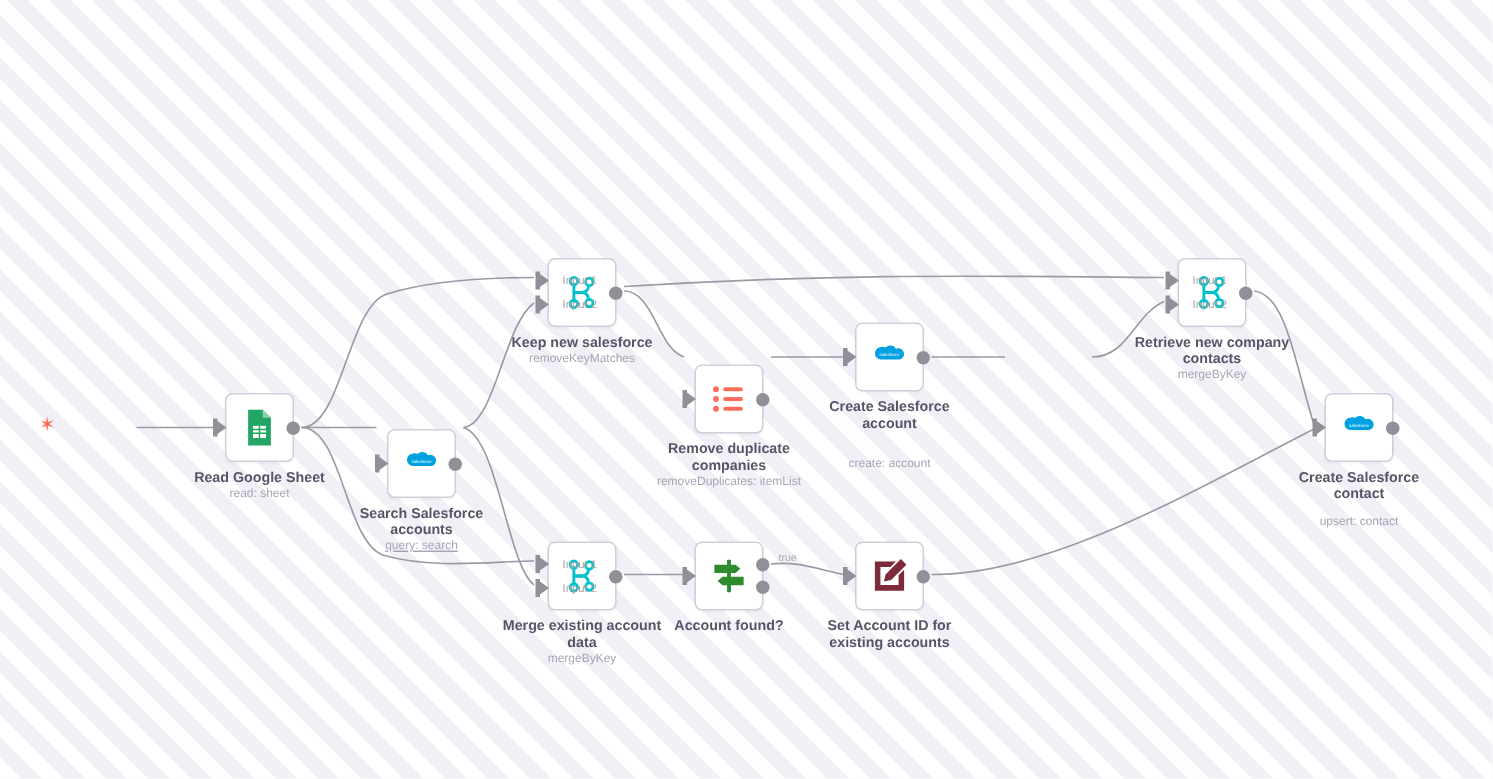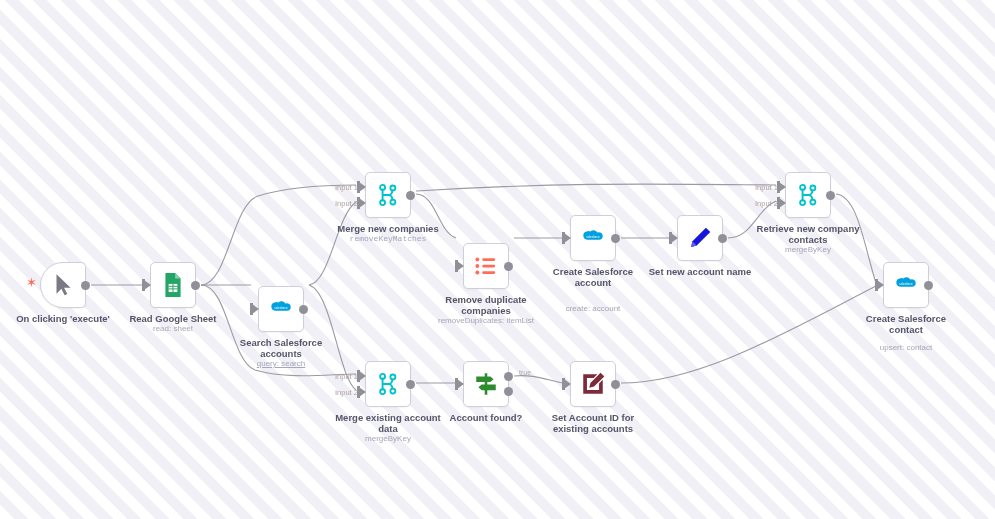--- a/index.html
+++ b/index.html
@@ -96,20 +96,21 @@
   .port-in.i1 { top: 31%; }
   .port-in-bar.i1 { top: 31%; }
   .port-in.i2 { top: 69%; }
   .port-in-bar.i2 { top: 69%; }
   .input-label {
     position: absolute;
     font-size: 7.5px;
     color: #b0a0a0;
     white-space: nowrap;
     transform: translateY(-50%);
+    margin-left: 40px;
   }
   .edge-label {
     position: absolute;
     font-size: 7px;
     color: #b5a8a8;
     white-space: nowrap;
   }
   .bolt {
     position: absolute;
     font-size: 13px;
@@ -155,27 +156,20 @@
 
     <path class="ln" d="M 416 383 L 456 383"></path>
 
     <path class="ln" d="M 514 376 C 534 374 546 380 563 383"></path>
 
     <path class="ln" d="M 621 383 C 700 383 790 330 876 286"></path>
   </svg>
 
   <span class="bolt" style="left:26px; top:276px;">✶</span>
 
-  <div class="node trigger" style="left:40px; top:262px;">
-    <svg class="node-icon" viewBox="0 0 24 24">
-      <path d="M6 2 L6 20 L10.5 15.5 L13.5 21.5 L16 20.2 L13 14.5 L19 14.5 Z" fill="#7a7a85"></path>
-    </svg>
-    <span class="port-out"></span>
-    <span class="node-label">On clicking 'execute'</span>
-  </div>
 
   <div class="node" style="left:150px; top:262px;align-items:center;">
     <span class="port-in-bar"></span>
     <span class="port-in"></span>
     <svg class="node-icon" viewBox="0 0 24 24">
       <path d="M5 1 h9 l5 5 v17 h-14 z" fill="#23A566"></path>
       <path d="M14 1 l5 5 h-5 z" fill="#8ED1B1"></path>
       <rect x="8" y="11" width="8" height="7.5" fill="#ffffff"></rect>
       <path d="M8 13.2 h8 M8 15.6 h8 M12 11 v7.5" stroke="#23A566" stroke-width="0.9"></path>
     </svg>
@@ -209,22 +203,22 @@
         <path d="M7 6 v12"></path>
         <path d="M7 12 h5 a4 4 0 0 0 4 -4 v-1"></path>
         <path d="M7 12 h5 a4 4 0 0 1 4 4 v1"></path>
       </g>
       <circle cx="7" cy="5" r="2.3" fill="none" stroke="#00C2CB" stroke-width="1.7"></circle>
       <circle cx="7" cy="19" r="2.3" fill="none" stroke="#00C2CB" stroke-width="1.7"></circle>
       <circle cx="16.5" cy="5.5" r="2.3" fill="none" stroke="#00C2CB" stroke-width="1.7"></circle>
       <circle cx="16.5" cy="18.5" r="2.3" fill="none" stroke="#00C2CB" stroke-width="1.7"></circle>
     </svg>
     <span class="port-out"></span>
-    <span class="node-label">Merge new companies</span>
-    <span class="node-sub" style="top:61px;font-family:Liberation Mono, monospace;">removeKeyMatches</span>
+    <span class="node-label">Keep new salesforce</span>
+    <span class="node-sub" style="top:61px;">removeKeyMatches</span>
   </div>
 
   <div class="node" style="left:463px; top:215px;margin-top:28px;">
     <span class="port-in-bar"></span>
     <span class="port-in"></span>
     <svg class="node-icon" viewBox="0 0 24 24">
       <g fill="#FF6D5A">
         <circle cx="4" cy="6" r="1.8"></circle>
           <rect x="8.5" y="4.8" width="12" height="2.5" rx="1.2"></rect>
         <circle cx="4" cy="12" r="1.8"></circle>
@@ -245,31 +239,20 @@
     <svg class="node-icon" viewBox="0 0 30 22">
       <path d="M12 3.6 a5 5 0 0 1 8 1.1 a4.4 4.4 0 0 1 6.2 4 a4.3 4.3 0 0 1 -4.3 4.3 h-13.6 a4.8 4.8 0 0 1 -0.6 -9.5 a5 5 0 0 1 4.3 0.1 z" fill="#00A1E0"></path>
       <text x="15" y="10.5" font-size="3.4" fill="#ffffff" text-anchor="middle" font-family="Liberation Sans, sans-serif">salesforce</text>
     </svg>
     <span class="port-out"></span>
     <span class="node-label">Create Salesforce
 account</span>
     <span class="node-sub" style="top:72px;margin-top:16px;">create: account</span>
   </div>
 
-  <div class="node" style="left:677px; top:215px;">
-    <span class="port-in-bar"></span>
-    <span class="port-in"></span>
-    <svg class="node-icon" viewBox="0 0 24 24">
-      <path d="M17.5 2.5 l4 4 l-12.5 12.5 l-5.2 1.2 l1.2 -5.2 z" fill="#1616d8"></path>
-      <path d="M3.8 20.2 l1.2 -5.2 l4 4 z" fill="#5b5bff"></path>
-    </svg>
-    <span class="port-out"></span>
-    <span class="node-label">Set new account name</span>
-    <span class="node-sub" style="top:61px;"></span>
-  </div>
 
   <div class="node" style="left:785px; top:172px;">
     <span class="port-in-bar i1"></span>
     <span class="port-in i1"></span>
     <span class="port-in-bar i2"></span>
     <span class="port-in i2"></span>
     <span class="input-label" style="left:-31px; top:31%;">Input 1</span>
     <span class="input-label" style="left:-31px; top:69%;">Input 2</span>
     <svg class="node-icon" viewBox="0 0 24 24">
       <g stroke="#00C2CB" stroke-width="1.8" fill="none">

